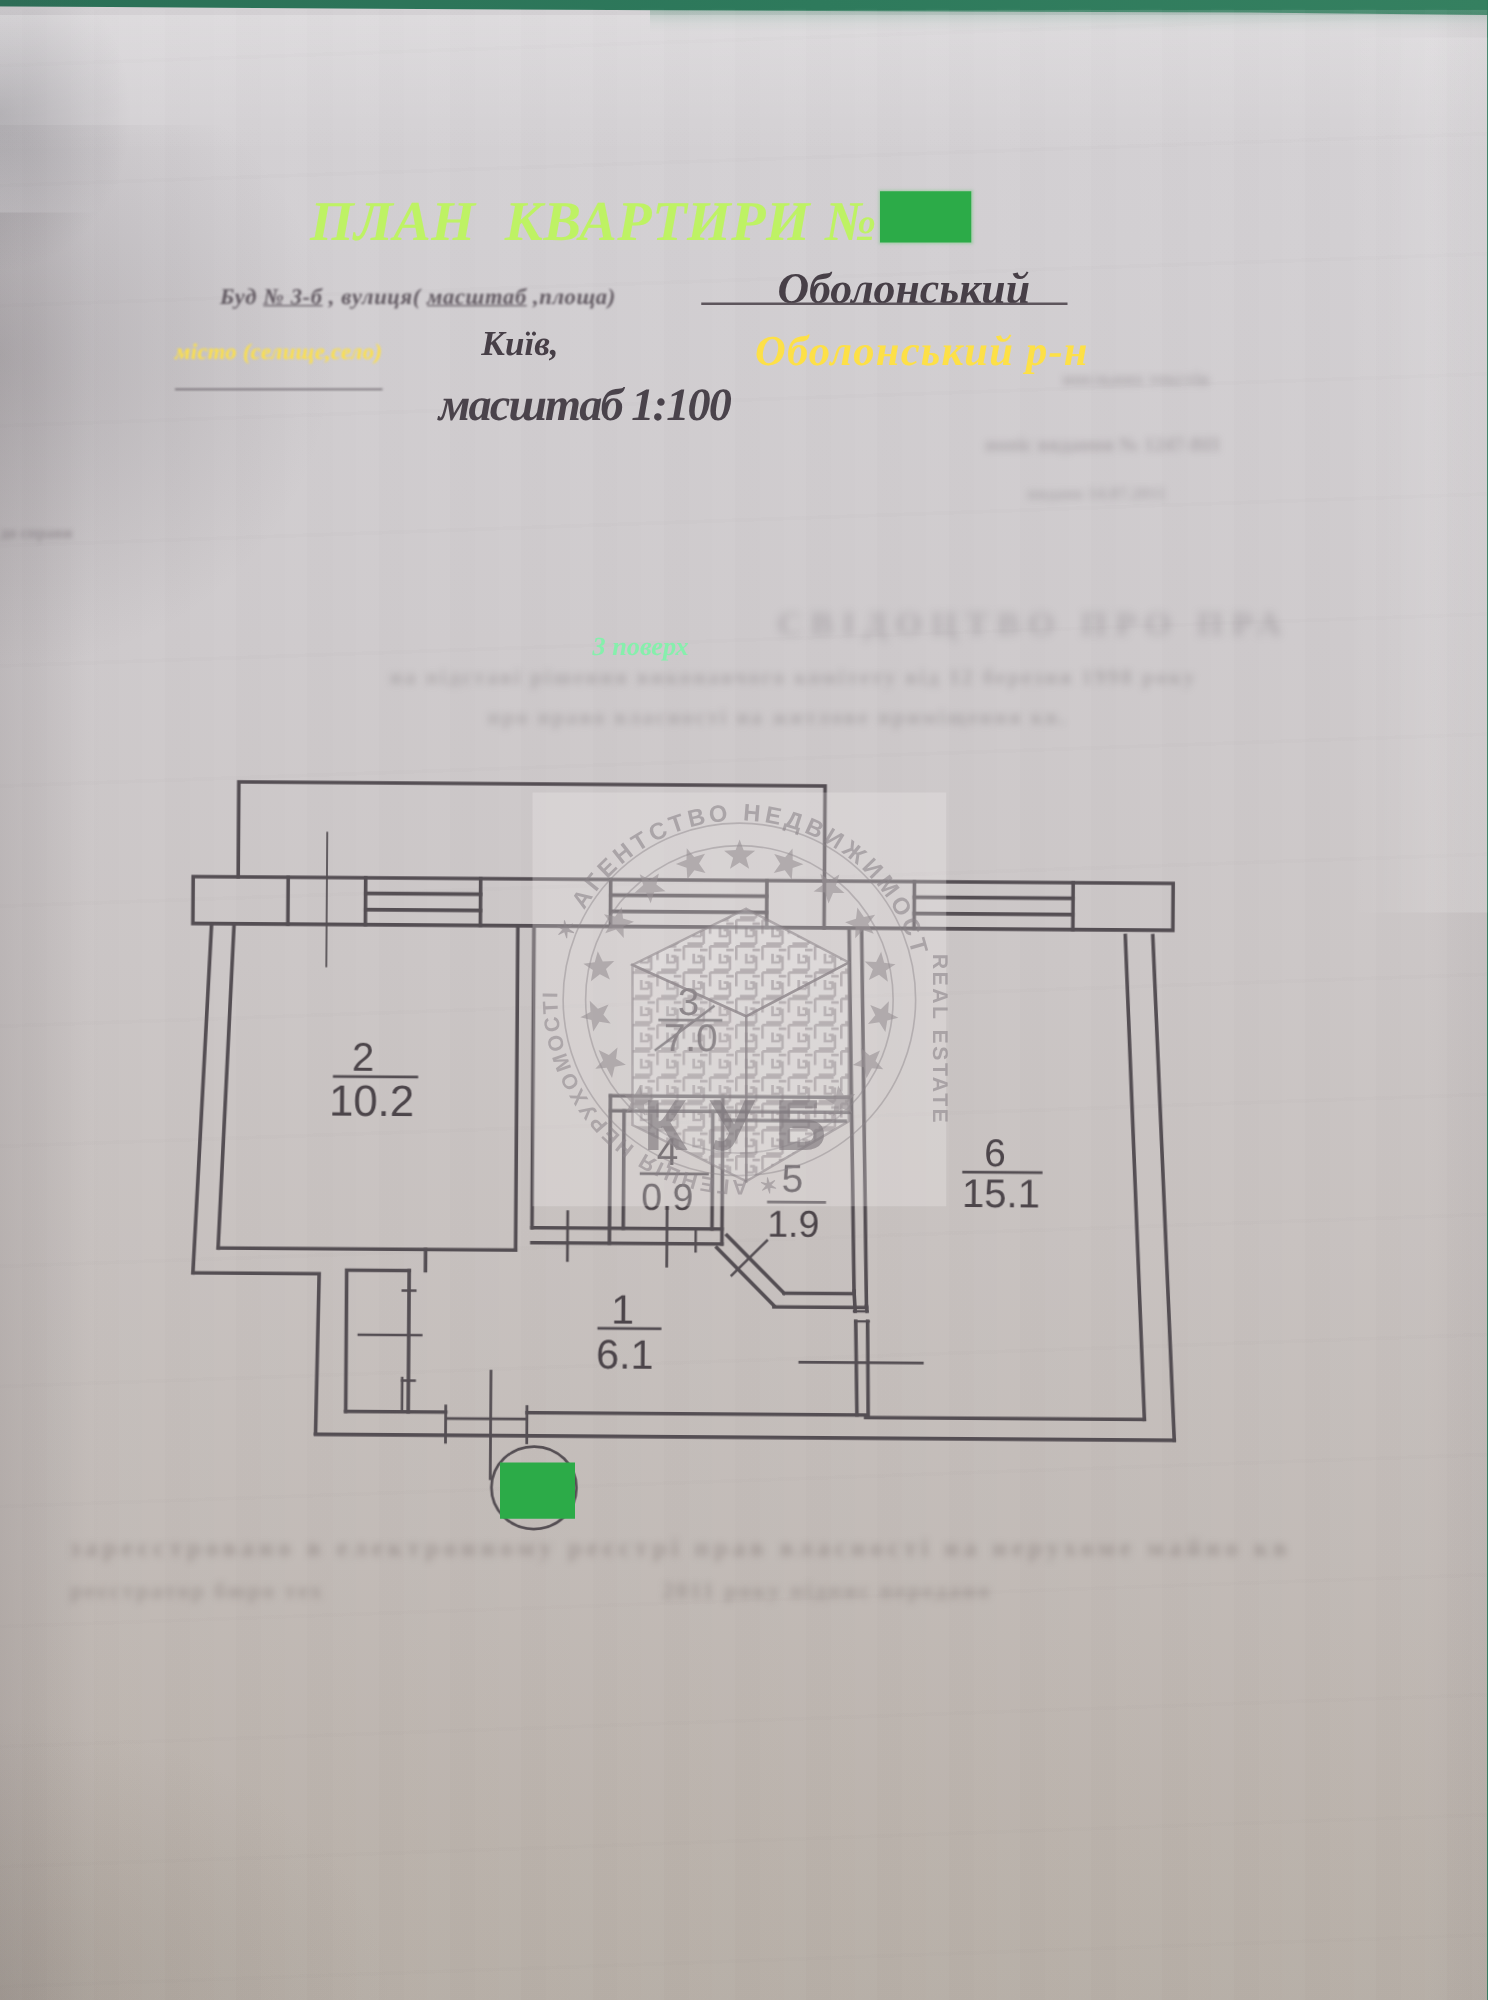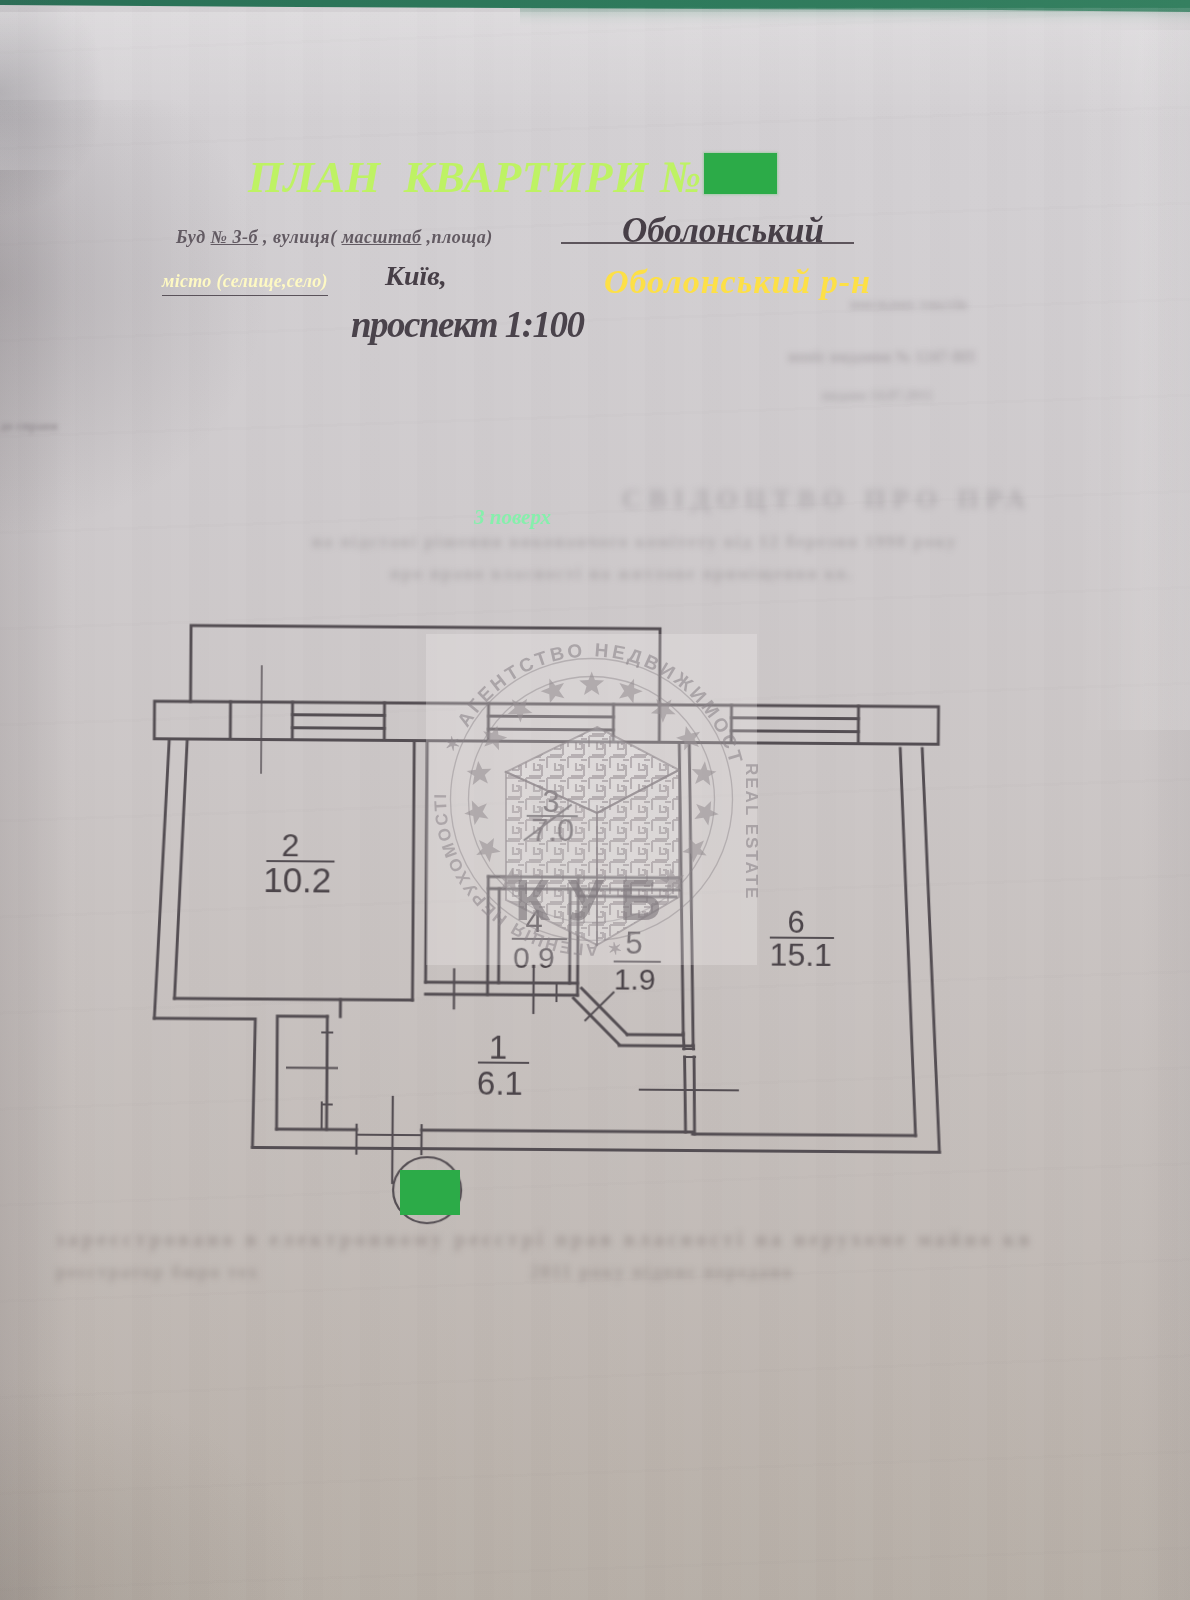--- a/index.html
+++ b/index.html
@@ -39,27 +39,27 @@
 <div class="abs" style="left:248px;top:151px;width:520px;font:italic 700 45px 'Liberation Serif',serif;color:#bef264;letter-spacing:0.4px;filter:blur(0.5px);">ПЛАН&nbsp;&nbsp;КВАРТИРИ&nbsp;№</div>
 
 <div class="abs" style="left:704px;top:153px;width:73px;height:41px;background:#2cab48;box-shadow:0 0 2px 1px rgba(120,200,130,0.5);"></div>
 
 <div class="abs" style="left:176px;top:227px;font:italic 700 18px 'Liberation Serif',serif;color:#625a62;letter-spacing:0.5px;filter:blur(0.7px);">Буд <u>№ 3-б</u> , вулиця( <u>масштаб</u> ,площа)</div>
 
 <div class="abs" style="left:606px;top:211px;font:italic 700 35px 'Liberation Serif',serif;color:#473f47;filter:blur(0.5px);margin-left:16px;">Оболонський</div>
 
 <div class="abs" style="left:561px;top:242px;width:293px;height:2px;background:#5d555c;"></div>
 
-<div class="abs" style="left:140px;top:271px;font:italic 700 18px 'Liberation Serif',serif;color:#fef9c3;letter-spacing:0.3px;filter:blur(0.7px);border-bottom:1.6px solid #5a525a;padding-bottom:3px;margin-left:22px;">місто (селище,село)</div>
+<div class="abs" style="left:140px;top:271px;font:italic 700 18px 'Liberation Serif',serif;color:#fde047;letter-spacing:0.3px;filter:blur(0.7px);border-bottom:1.6px solid #5a525a;padding-bottom:19px;">місто (селище,село)</div>
 
 <div class="abs" style="left:385px;top:260px;font:italic 700 28px 'Liberation Serif',serif;color:#473f47;filter:blur(0.5px);">Київ,</div>
 
 <div class="abs" style="left:604px;top:263px;font:italic 700 34px 'Liberation Serif',serif;color:#fde047;filter:blur(0.5px);letter-spacing:1px;">Оболонський р-н</div>
 
-<div class="abs" style="left:351px;top:303px;font:italic 700 37px 'Liberation Serif',serif;color:#4a434b;letter-spacing:-1.5px;filter:blur(0.5px);">проспект 1:100</div>
+<div class="abs" style="left:351px;top:303px;font:italic 700 37px 'Liberation Serif',serif;color:#4a434b;letter-spacing:-1.5px;filter:blur(0.5px);">масштаб 1:100</div>
 
 <div class="abs" style="left:474px;top:505px;font:italic 700 21px 'Liberation Serif',serif;color:#86efac;filter:blur(0.4px);">3 поверх</div>
 
 <div class="abs" style="left:850px;top:296px;width:260px;font:700 15px 'Liberation Serif',serif;color:rgba(110,102,108,0.34);filter:blur(3px);">инельних текстів</div>
 <div class="abs" style="left:788px;top:348px;width:340px;font:700 16px 'Liberation Serif',serif;color:rgba(110,102,108,0.34);filter:blur(3px);">нопіс видання № 1247-ВП</div>
 <div class="abs" style="left:822px;top:388px;width:300px;font:700 14px 'Liberation Serif',serif;color:rgba(110,102,108,0.3);filter:blur(3px);">видано 14.07.2011</div>
 <div class="abs" style="left:0px;top:418px;width:80px;font:700 13px 'Liberation Serif',serif;color:rgba(110,102,108,0.45);filter:blur(2.2px);">до справи</div>
 
 <div class="abs" style="left:622px;top:484px;width:440px;font:700 27px 'Liberation Serif',serif;color:rgba(105,98,104,0.28);letter-spacing:7px;filter:blur(3.6px);">СВІДОЦТВО ПРО ПРА</div>
 <div class="abs" style="left:312px;top:532px;width:690px;font:700 17px 'Liberation Serif',serif;color:rgba(105,98,104,0.3);letter-spacing:2px;filter:blur(3px);">на підставі рішення виконавчого комітету від 12 березня 1998 року</div>

